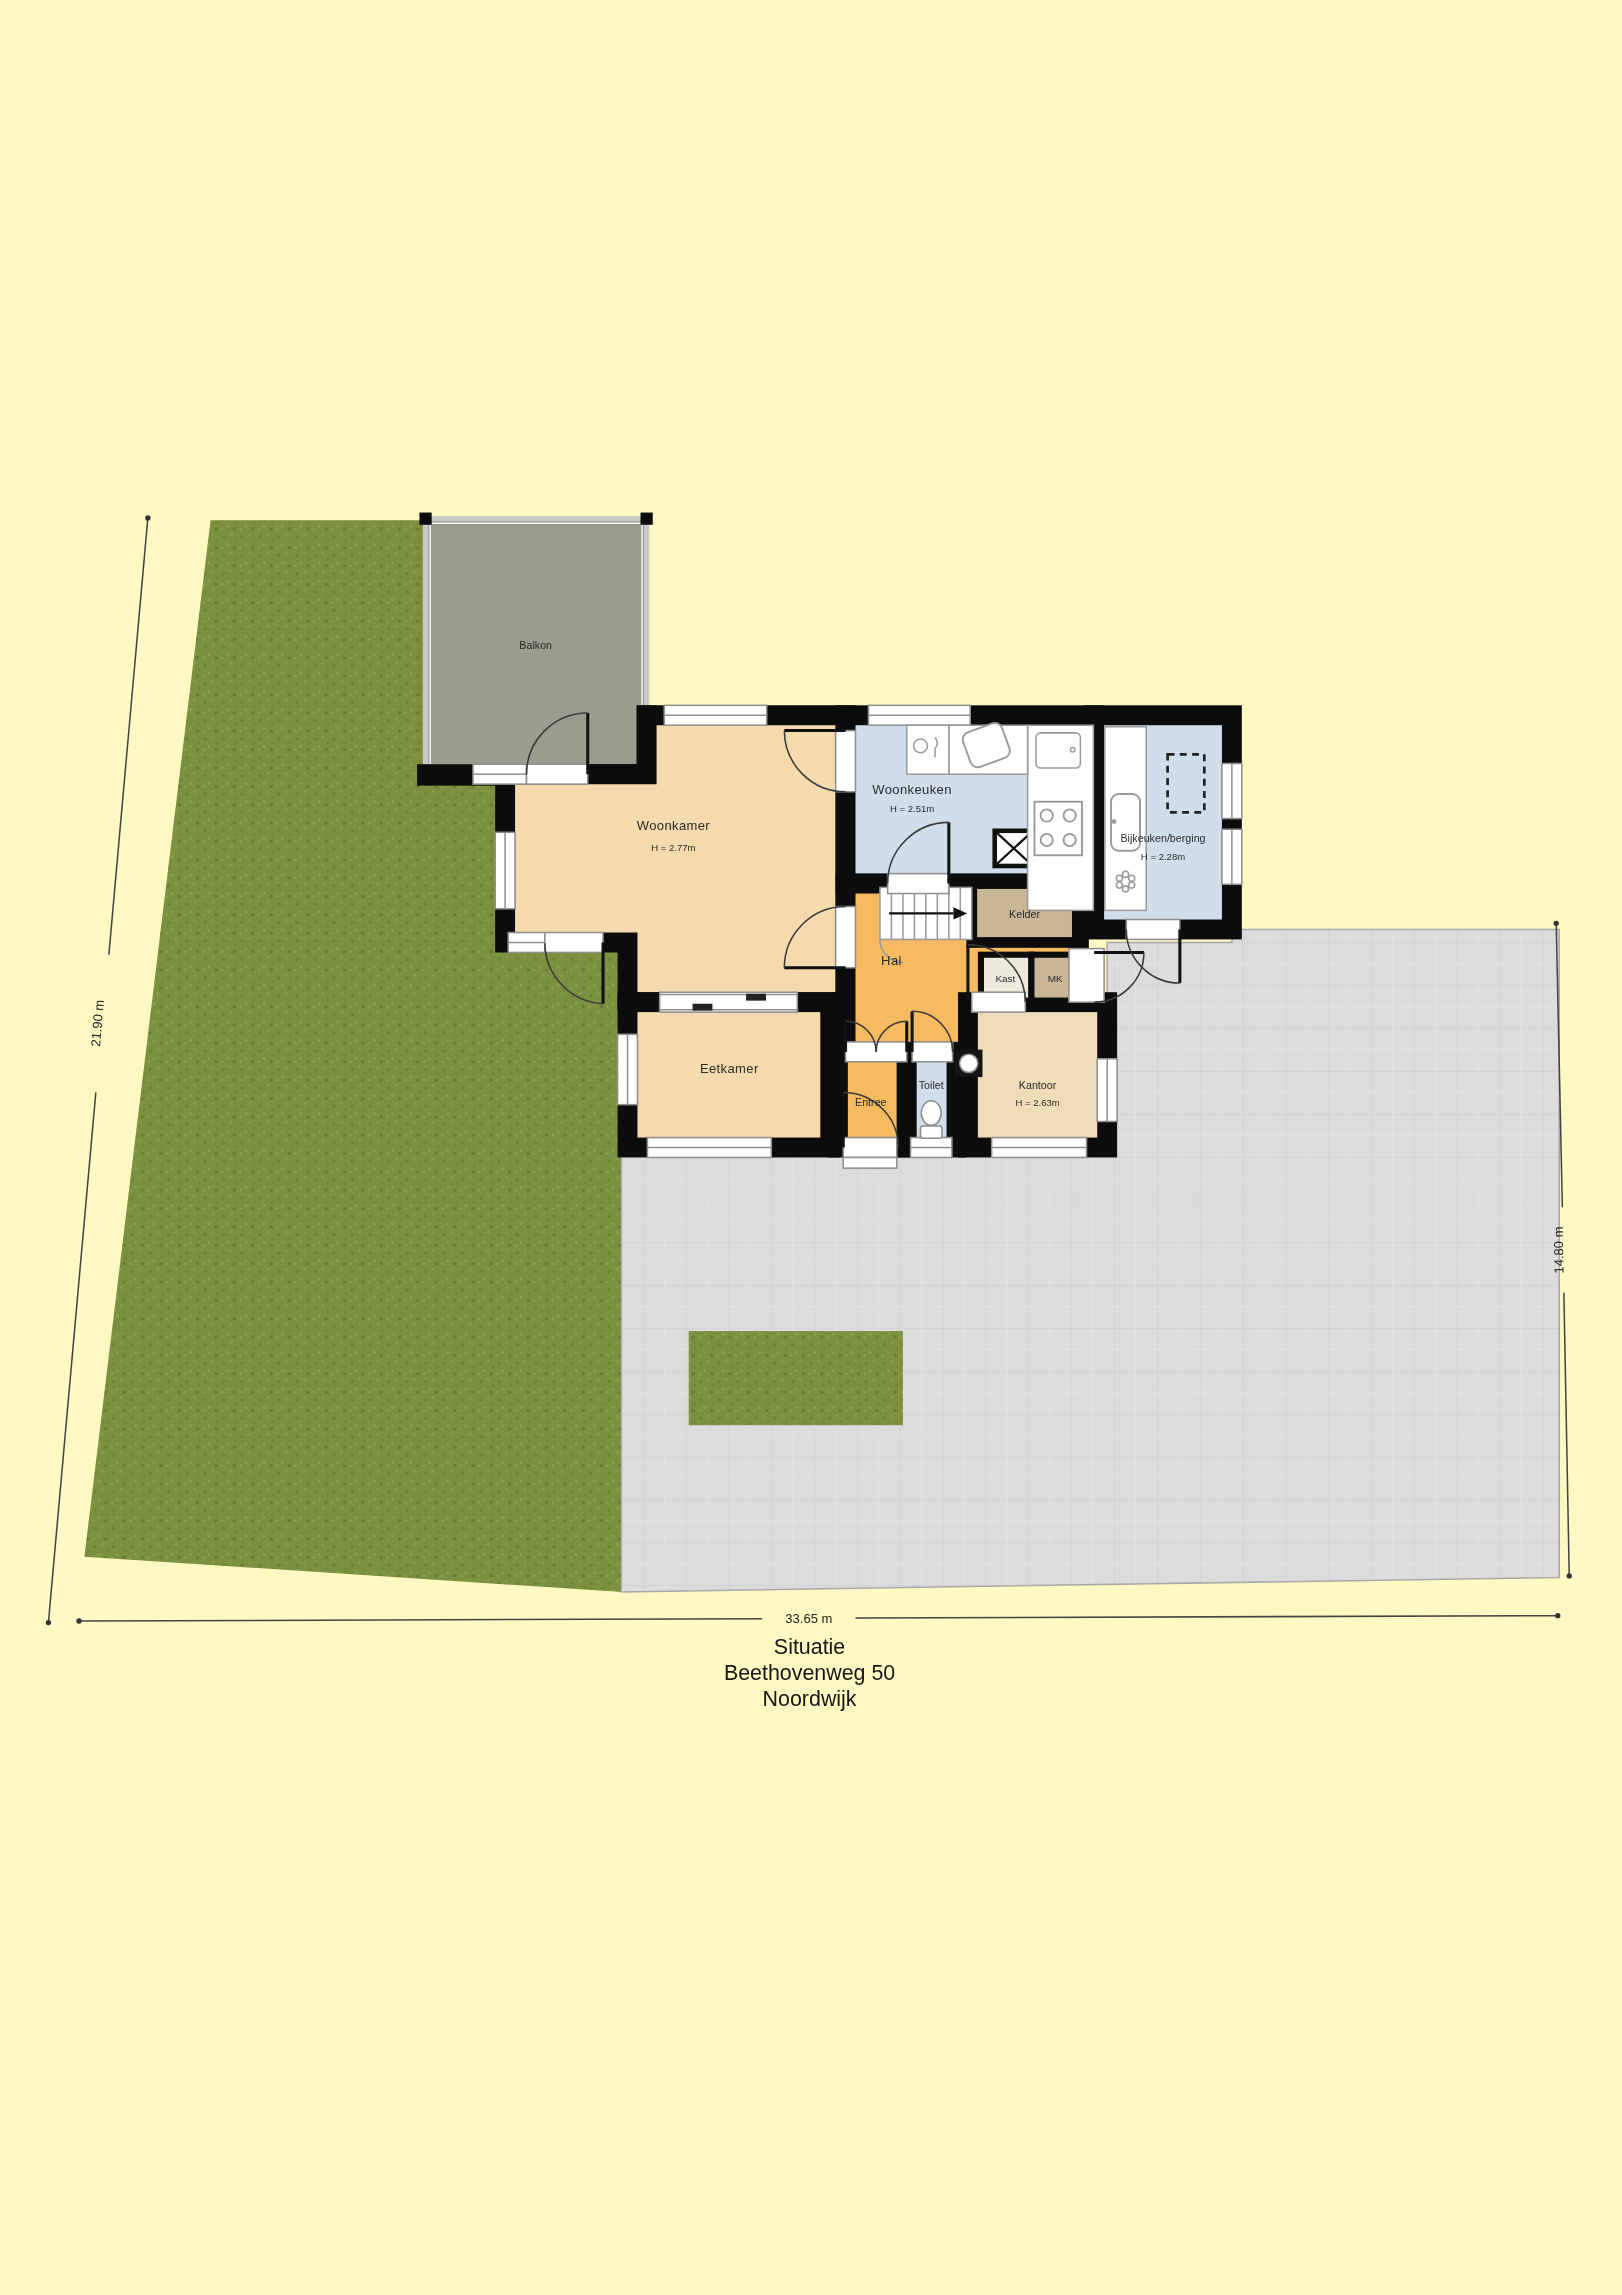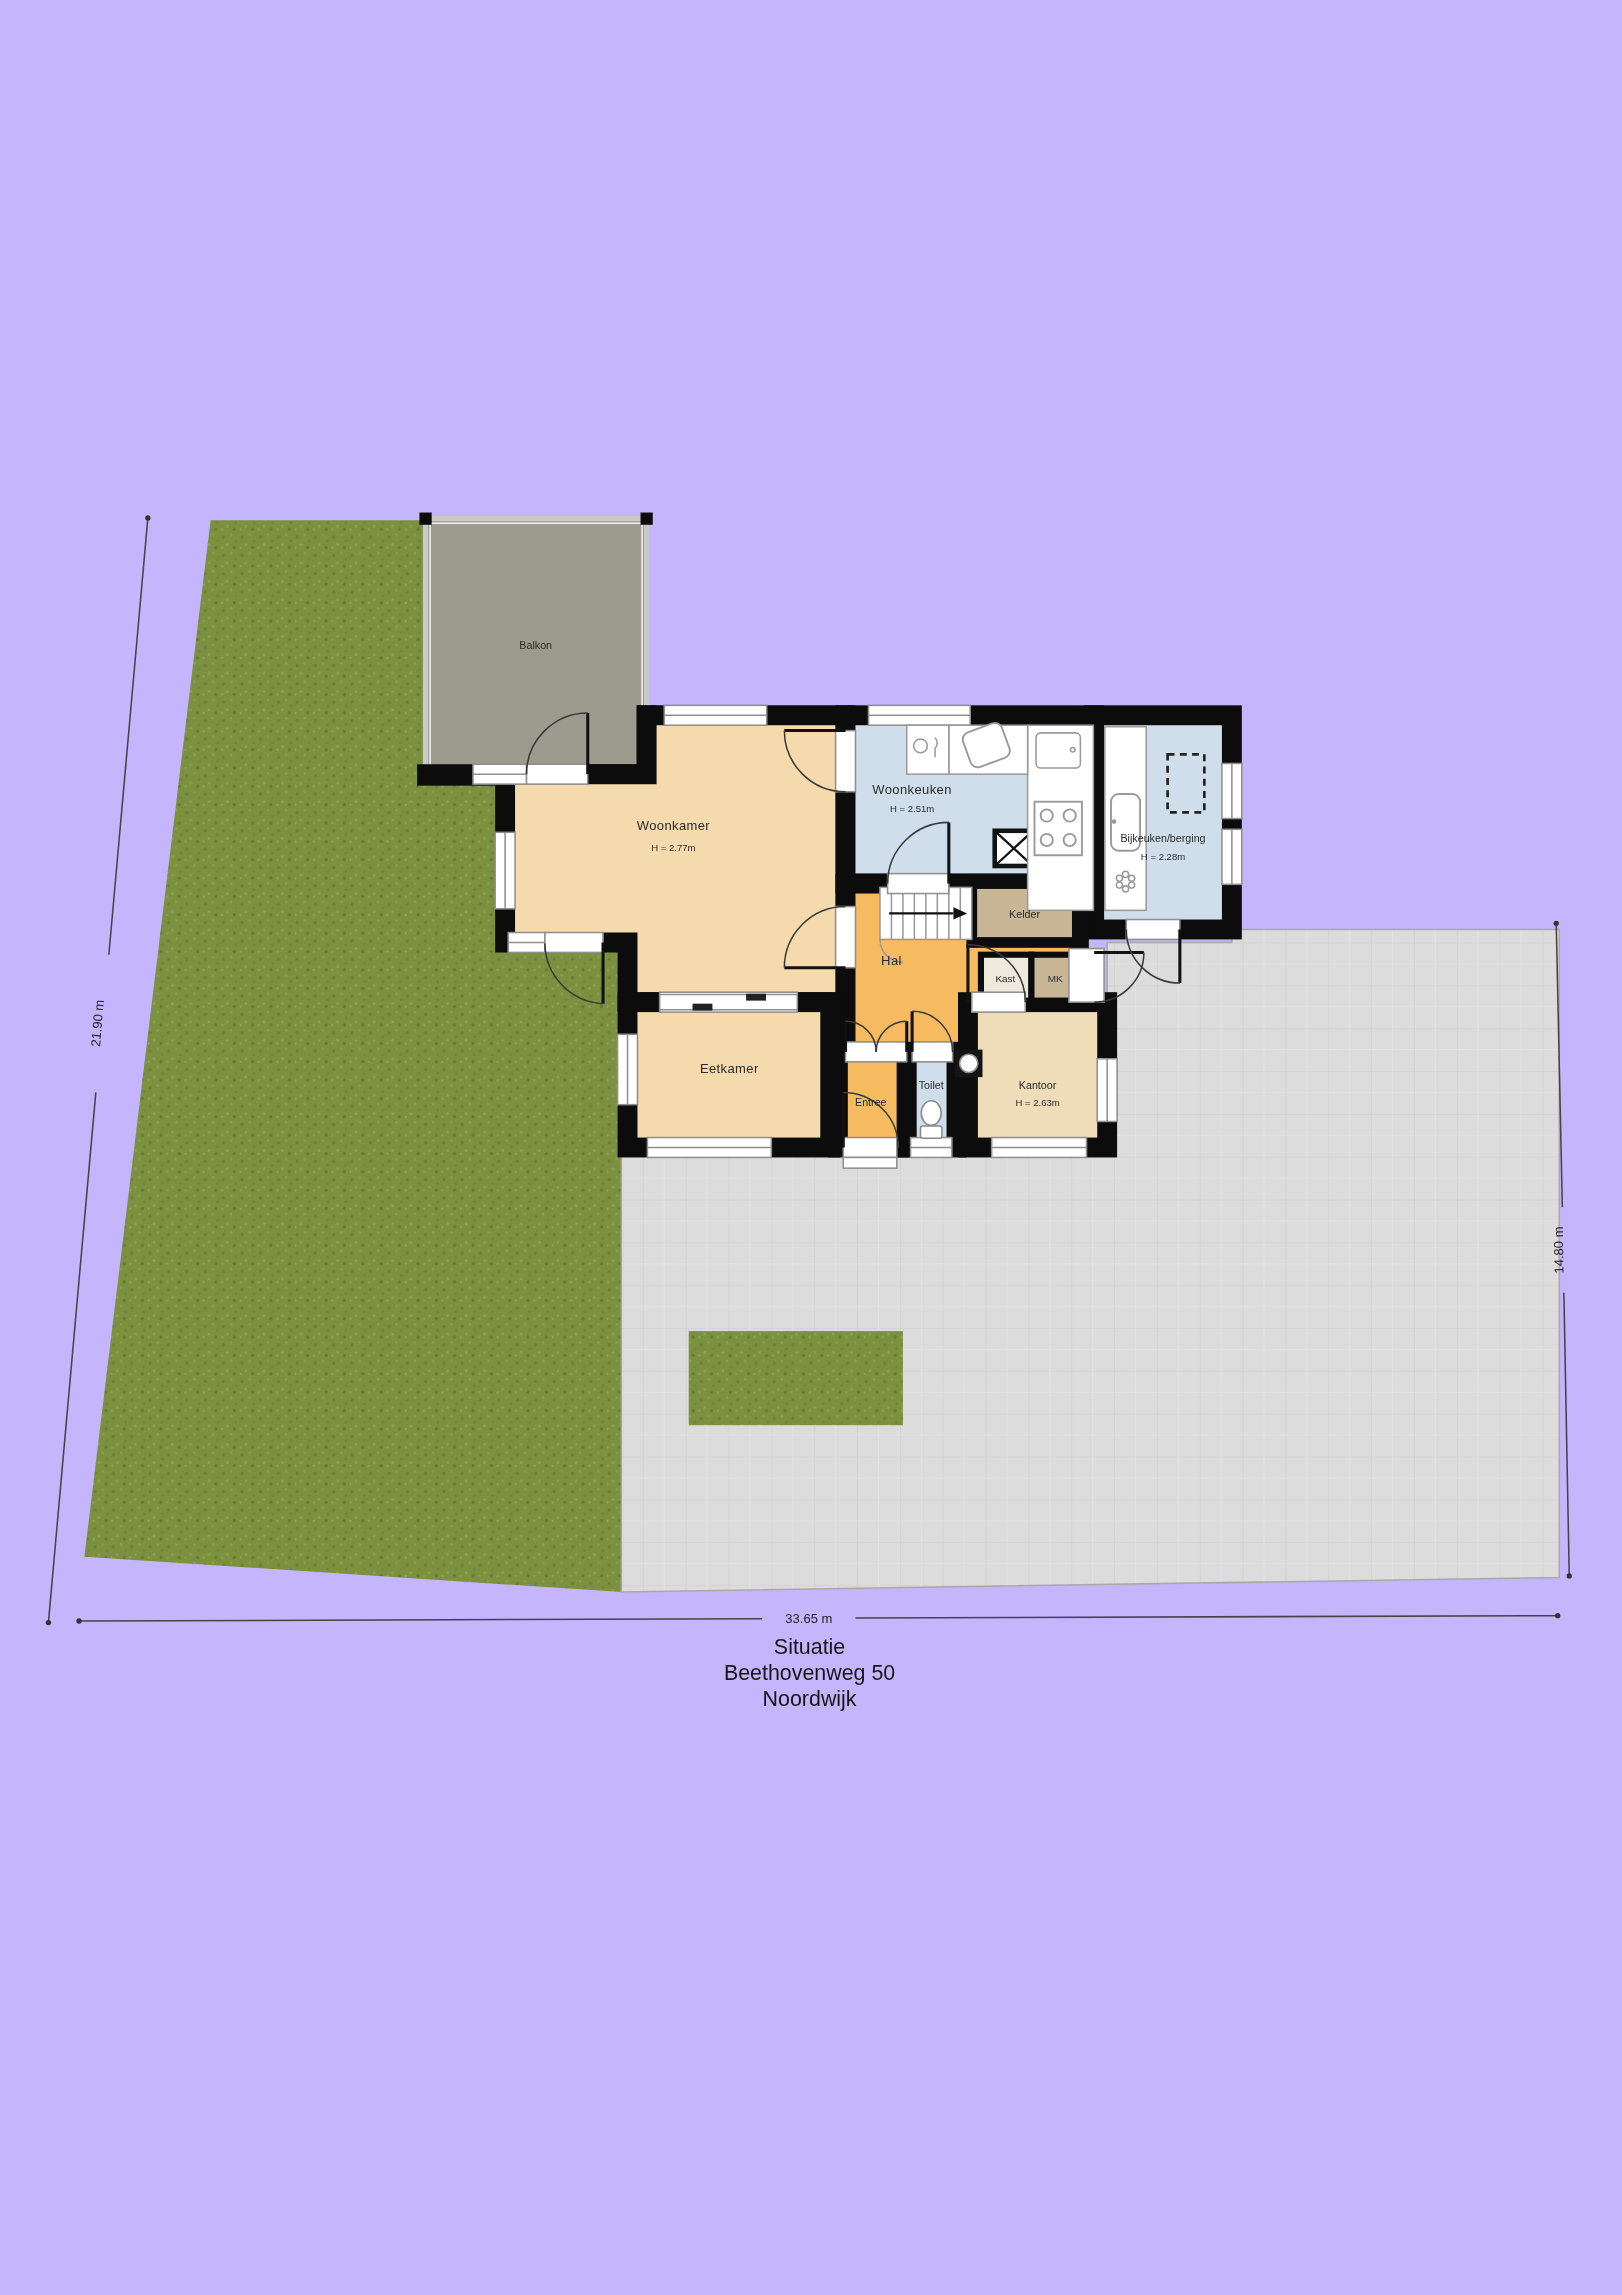--- a/index.html
+++ b/index.html
@@ -1,16 +1,16 @@
 <!DOCTYPE html>
 <html style="font-size:12.2px"><head>
 <meta charset="utf-8">
 <style>
   html,body{margin:0;padding:0;background:#ffffff;}
-  .page{width:1623px;height:2295px;position:relative;background:#c4b5fd;overflow:hidden;}
+  .page{width:1623px;height:2295px;position:relative;background:#fef9c3;overflow:hidden;}
   svg{display:block;}
   svg text{font-family:"Liberation Sans","DejaVu Sans",sans-serif;fill:#2b2b2b;}
   text.room-label{font-size:17px;letter-spacing:.5px;}
   text.room-sub{font-size:12.5px;}
   text.small-label{font-size:14px;}
   text.tiny-label{font-size:13px;}
   text.dim-label{font-size:17px;fill:#222;}
   text.title-line{font-size:28px;fill:#161616;}
   .ctr{text-anchor:middle;}
 </style>

